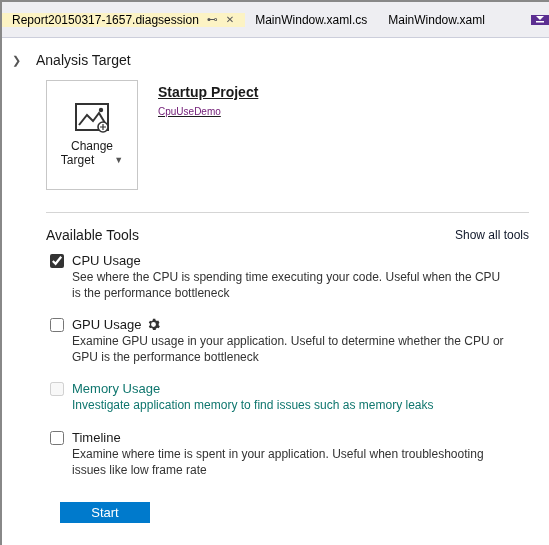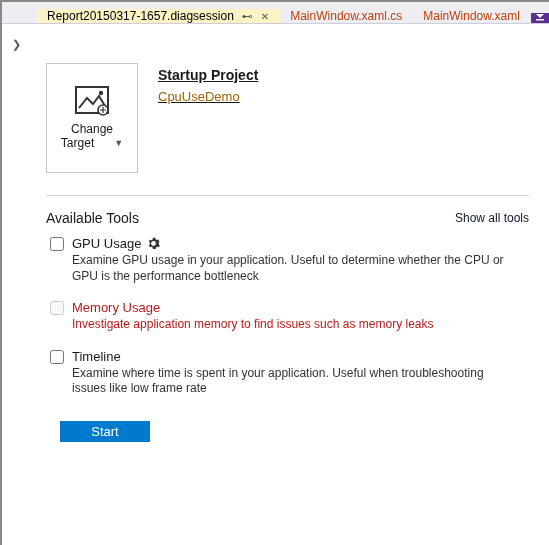--- a/index.html
+++ b/index.html
@@ -13,32 +13,31 @@
     background: #ffffff;
     overflow: hidden;
     box-sizing: border-box;
     border: 1px solid #888;
   }
   *, *::before, *::after { box-sizing: inherit; }
 
   
   .tab-strip {
     display: flex;
-    align-items: flex-end;
-    height: 22px;
+    align-items: center;
+    height: 36px;
     background: #eeeef2;
     border-bottom: 1px solid #cccedb;
-    padding-left: 35px;
   }
   .tab {
     display: flex;
     align-items: center;
     padding: 0 10px;
     font-size: 12px;
-    color: #c2410c;
+    color: #000000;
     border-right: 1px solid transparent;
     position: relative;
     cursor: pointer;
     white-space: nowrap;
   }
   .tab.active {
     background: #fcf3c4;
     color: #000;
   }
   .tab .pin, .tab .close {
@@ -122,22 +121,22 @@
     margin-left: 20px;
     margin-top: 4px;
     text-decoration: underline;
   }
   .target-info .proj-title {
     font-size:14px;
     font-weight:600;
     margin-bottom:6px;
   }
   .target-info .proj-name {
-    font-size:13px;
-    color:#a16207;
+    font-size:10px;
+    color:#701a75;
   }
 
   hr.sep {
     margin: 22px 0 14px 34px;
     border: none;
     border-top: 1px solid #d5d5d5;
   }
 
   
   .tools-header {
@@ -170,21 +169,21 @@
     cursor:pointer;
     accent-color:#333;
   }
   .tool-body { flex:1; }
   .tool-name {
     font-size:13px;
     display:flex;
     align-items:center;
     gap:6px;
   }
-  .tool-name.disabled, .tool-desc.disabled { color:#b91c1c; }
+  .tool-name.disabled, .tool-desc.disabled { color:#0f766e; }
   .tool-desc {
     font-size:12px;
     color:#333;
     margin-top:2px;
     max-width:440px;
     line-height:1.3;
   }
   .gear-icon { width:13px; height:13px; cursor:pointer; }
 
   
@@ -223,20 +222,21 @@
         <path d="M1 1h8L5 5z"></path>
         <rect x="1" y="6" width="8" height="1.5"></rect>
       </svg>
   </div>
 </div>
 
 <div class="page">
 
   <div class="section-header-row">
     <span class="chevron">❯</span>
+    <span class="section-title">Analysis Target</span>
   </div>
 
   <div class="target-area">
     <div class="target-tile">
       <svg class="big-icon" viewBox="0 0 34 30">
         <rect x="1" y="1" width="32" height="26" fill="none" stroke="#333" stroke-width="2"></rect>
         <polyline points="4,22 12,12 18,18 24,10 30,20" fill="none" stroke="#333" stroke-width="2"></polyline>
         <circle cx="26" cy="7" r="2.2" fill="#333"></circle>
         <circle cx="28" cy="24" r="5" fill="#fff" stroke="#333" stroke-width="1.6"></circle>
         <path d="M28 21v6M25 24h6" stroke="#333" stroke-width="1.2"></path>
@@ -257,20 +257,27 @@
 
   <hr class="sep">
 
   <div class="tools-header">
     <span class="title">Available Tools</span>
     <span class="show-all">Show all tools</span>
   </div>
 
   <div class="tool-list">
 
+    <div class="tool-item">
+      <input type="checkbox" class="tool-check" checked="" style="">
+      <div class="tool-body">
+        <div class="tool-name">CPU Usage</div>
+        <div class="tool-desc">See where the CPU is spending time executing your code. Useful when the CPU is the performance bottleneck</div>
+      </div>
+    </div>
 
     <div class="tool-item">
       <input type="checkbox" class="tool-check" style="">
       <div class="tool-body">
         <div class="tool-name">
           <span>GPU Usage</span>
           <svg class="gear-icon" viewBox="0 0 16 16">
             <path fill="#333" d="M8 5a3 3 0 100 6 3 3 0 000-6zm6.4 3c0 .4 0 .7-.1 1l1.5 1.2-1.4 2.5-1.8-.6c-.5.4-1 .7-1.6.9l-.3 1.9H7.3l-.3-1.9c-.6-.2-1.1-.5-1.6-.9l-1.8.6-1.4-2.5L3.7 9c-.1-.3-.1-.6-.1-1s0-.7.1-1L2.2 5.8l1.4-2.5 1.8.6c.5-.4 1-.7 1.6-.9L7.3 1h2.9l.3 1.9c.6.2 1.1.5 1.6.9l1.8-.6 1.4 2.5L14.3 7c.1.3.1.6.1 1z"></path>
           </svg>
         </div>

